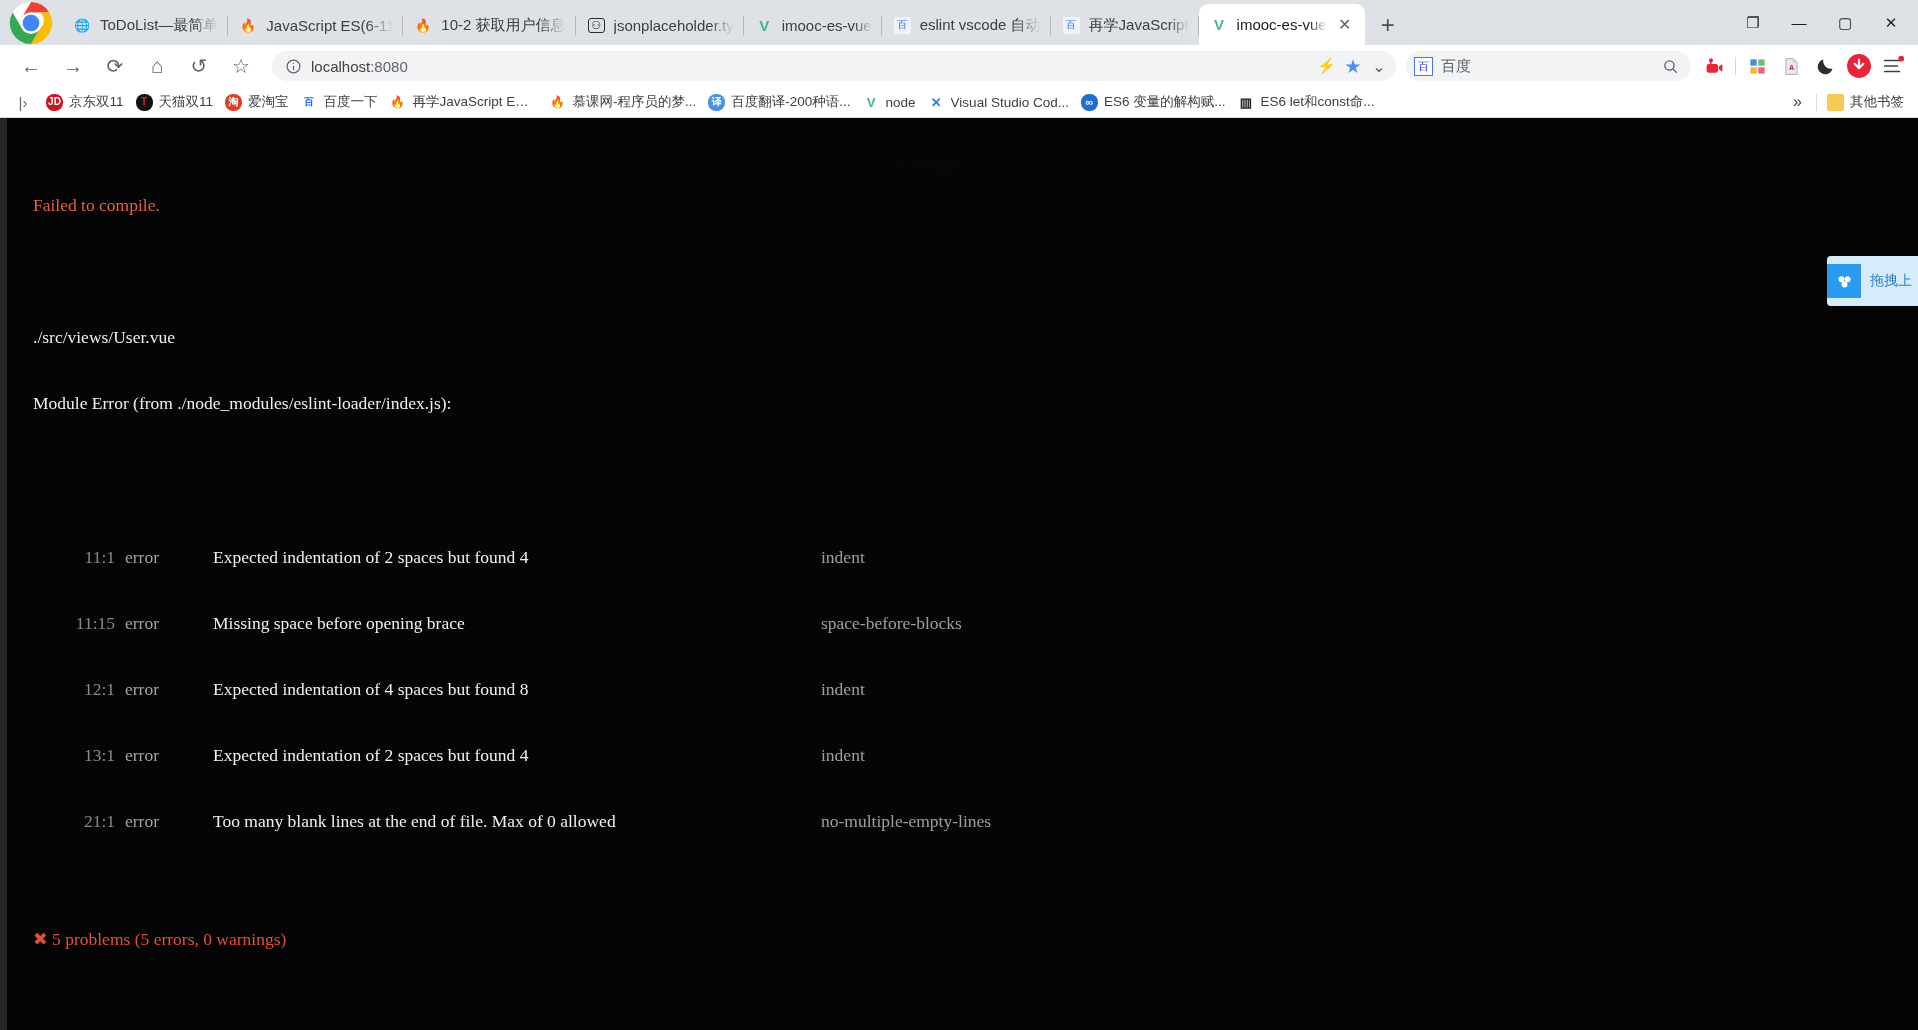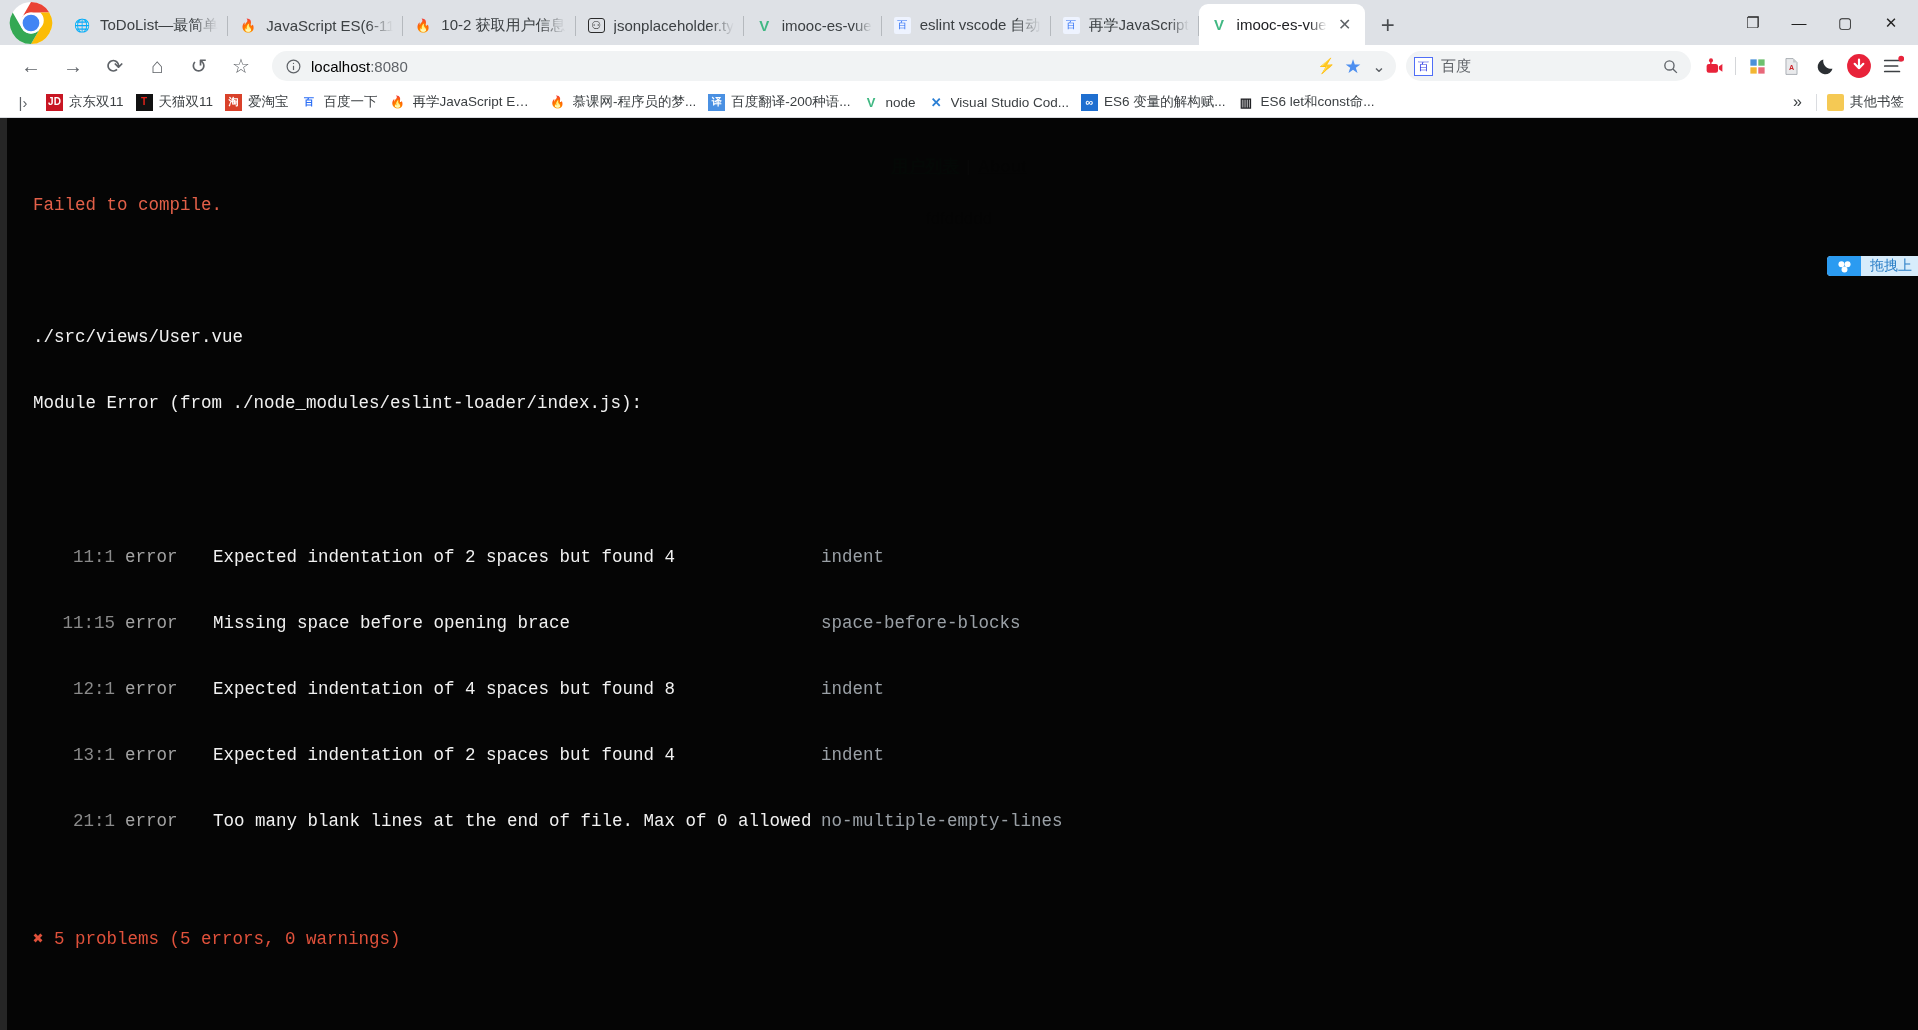--- a/index.html
+++ b/index.html
@@ -109,21 +109,21 @@
     height: 30px;
     background: #f1f3f4;
     border-radius: 16px;
     display: flex; align-items: center;
     padding: 0 4px 0 13px;
     margin: 0 10px 0 6px;
     min-width: 0;
   }
   .omni-info { width: 17px; height: 17px; flex: 0 0 17px; margin-right: 9px; color: #5f6368; }
   .omni-url { font-size: 15px; color: #202124; flex: 1 1 auto; white-space: nowrap; overflow: hidden; }
-  .omni-url .host { color: #000000; }
+  .omni-url .host { color: #404040; }
   .omni-url .port { color: #5f6368; }
   .omni-btn {
     width: 26px; height: 26px; flex: 0 0 26px;
     display: flex; align-items: center; justify-content: center;
     color: #5f6368;
   }
   .searchbox {
     flex: 0 0 285px;
     height: 30px;
     background: #f1f3f4;
@@ -165,21 +165,21 @@
     display: flex; align-items: center;
     height: 24px; padding: 0 6px;
     border-radius: 4px;
     flex: 0 0 auto;
     white-space: nowrap;
     max-width: 160px;
   }
   .bm-ico {
     width: 17px; height: 17px; flex: 0 0 17px; margin-right: 6px;
     display: flex; align-items: center; justify-content: center;
-    font-size: 10px; line-height: 1; border-radius: 0;
+    font-size: 10px; line-height: 1; border-radius: 8px;
     color: #fff; font-weight: bold;
   }
   .bm-label { overflow: hidden; text-overflow: ellipsis; white-space: nowrap; }
   .bm-overflow { margin-left: auto; padding: 0 10px; color: #3c4043; font-size: 16px; flex: 0 0 auto; }
   .bm-vsep { width: 1px; height: 17px; background: #dadce0; flex: 0 0 1px; margin: 0 4px; }
 
   
   .page {
     position: relative;
     height: calc(1030px - 45px - 42px - 31px);
@@ -201,21 +201,21 @@
   .app-nav a { color: #1b3a28; text-decoration: underline; }
   .app-nav a.about { color: #1f1f1f; text-decoration: underline; }
   .app-nav .sep { color: #3a3a3a; font-weight: normal; margin: 0 7px; }
   .app-body { margin-top: 31px; font-size: 17px; color: #1c1c1c; }
 
   
   .overlay {
     position: absolute; inset: 0;
     background: rgba(0,0,0,0.85);
     color: #e8e8e8;
-    font-family: Liberation Mono, monospace;
+    font-family: Liberation Serif, serif;
     font-size: 17.5px;
     line-height: 22px;
     padding: 32px 0 0 33px;
     white-space: pre;
     overflow: hidden;
   }
   .ov-red { color: #e36049; }
   .ov-white { color: #f1f1f1; }
   .ov-file { color: #ffffff; text-decoration: underline; }
   .blank { display: block; height: 22px; }
@@ -223,21 +223,21 @@
   .c-pos { width: 92px; text-align: right; color: #8a8a8a; padding-right: 10px; }
   .c-sev { width: 88px; color: #a3a3a3; }
   .c-msg { width: 608px; color: #f1f1f1; }
   .c-rule { color: #9aa0a6; }
   .summary { margin-top: 30px; color: #e0513b; }
   .summary .x { color: #e0513b; }
 
   
   .netdisk {
     position: absolute; right: 0; top: 138px;
-    height: 20px;
+    height: 50px;
     display: flex; align-items: center;
     background: #d7ecfb;
     border-radius: 4px 0 0 4px;
     overflow: hidden;
   }
   .netdisk .nd-ico {
     width: 34px; height: 34px; background: #2b9bf1;
     display: flex; align-items: center; justify-content: center;
     flex: 0 0 34px;
   }

